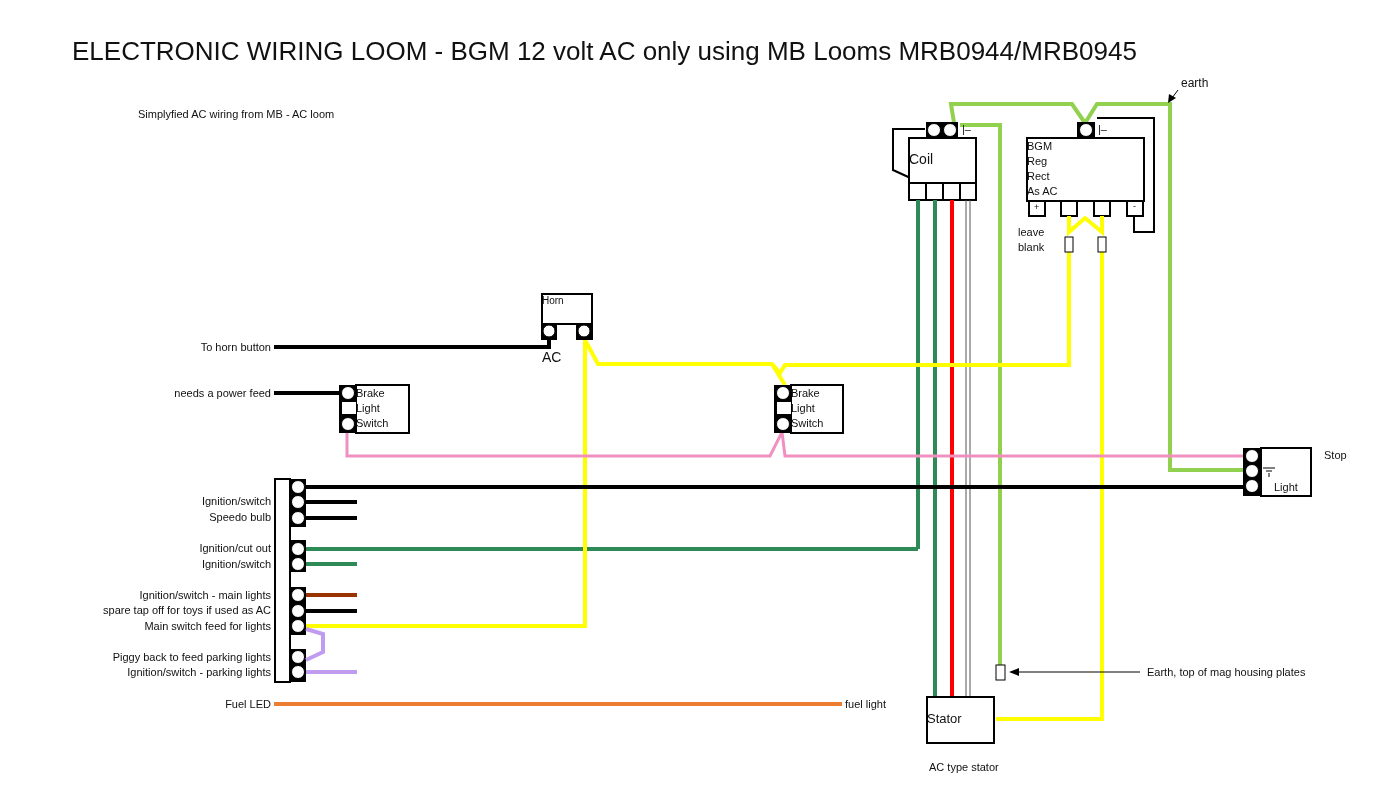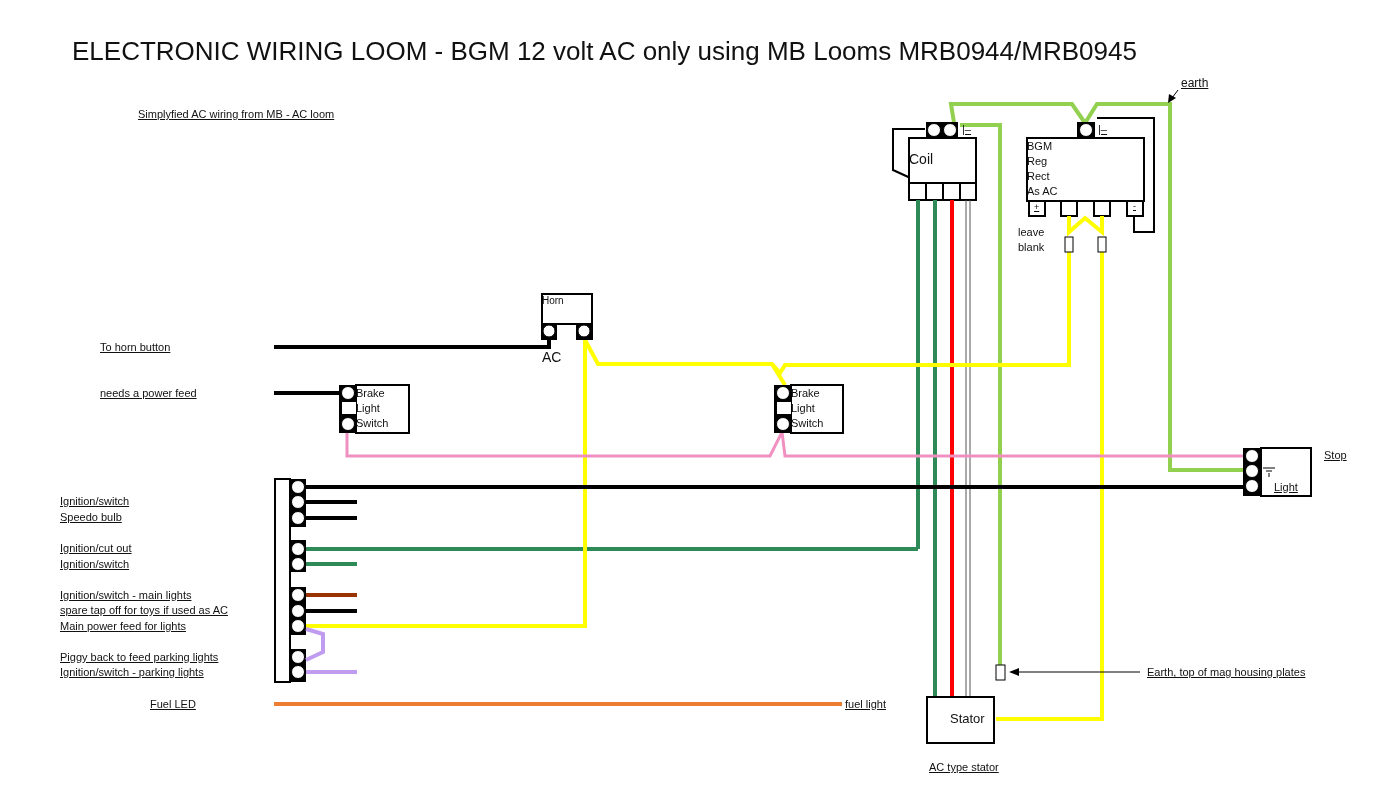--- a/index.html
+++ b/index.html
@@ -1,19 +1,19 @@
 <!DOCTYPE html>
 <html><head>
 <meta charset="utf-8">
 <style>
   html, body { margin: 0; padding: 0; background: #ffffff; }
   body { width: 1389px; height: 793px; position: relative; overflow: hidden; font-family: "Liberation Sans", sans-serif; color: #111; }
   svg { position: absolute; left: 0; top: 0; }
-  .lbl { position: absolute; font-size: 11px; white-space: nowrap; line-height: 13px; text-decoration: underline; }
-  .r { text-align: left; }
+  .lbl { position: absolute; font-size: 11px; white-space: nowrap; line-height: 13px; }
+  .r { text-align: right; }
   .title { position: absolute; left: 72px; top: 36px; font-size: 26px; white-space: nowrap; }
   .box-text { position: absolute; text-align: left; font-size: 11px; line-height: 15px; }
 </style>
 </head>
 <body>
 
 <div class="title">ELECTRONIC WIRING LOOM - BGM 12 volt AC only using MB Looms MRB0944/MRB0945</div>
 <div class="lbl" style="left:138px;top:108px;">Simplyfied AC wiring from MB - AC loom</div>
 
 <svg width="1389" height="793">
@@ -167,31 +167,31 @@
 </div>
 <div class="box-text" style="left:791px;top:386px;width:52px;">
   <div>Brake</div>
   <div>Light</div>
   <div>Switch</div>
 </div>
 
 <div class="lbl" style="left:1276px;top:449px;margin-left:48px;">Stop</div>
 <div class="lbl" style="left:1274px;top:481px;">Light</div>
 
-<div class="box-text" style="left:927px;top:711px;width:78px;font-size:13px;padding-left:23px;">Stator</div>
+<div class="box-text" style="left:927px;top:711px;width:78px;font-size:13px;">Stator</div>
 <div class="lbl" style="left:929px;top:761px;">AC type stator</div>
 
 <div class="lbl" style="left:1181px;top:77px;font-size:12px;">earth</div>
 <div class="lbl" style="left:1147px;top:666px;">Earth, top of mag housing plates</div>
 <div class="lbl r" style="left:100px;top:341px;width:171px;">To horn button</div>
 <div class="lbl r" style="left:100px;top:387px;width:171px;">needs a power feed</div>
 <div class="lbl r" style="left:150px;top:698px;width:121px;">Fuel LED</div>
 <div class="lbl" style="left:845px;top:698px;">fuel light</div>
 
 <div class="lbl r" style="left:60px;top:495px;width:211px;">Ignition/switch</div>
 <div class="lbl r" style="left:60px;top:511px;width:211px;">Speedo bulb</div>
 <div class="lbl r" style="left:60px;top:542px;width:211px;">Ignition/cut out</div>
 <div class="lbl r" style="left:60px;top:558px;width:211px;">Ignition/switch</div>
 <div class="lbl r" style="left:60px;top:589px;width:211px;">Ignition/switch - main lights</div>
 <div class="lbl r" style="left:60px;top:604px;width:211px;">spare tap off for toys if used as AC</div>
-<div class="lbl r" style="left:60px;top:620px;width:211px;">Main power feed for lights</div>
+<div class="lbl r" style="left:60px;top:620px;width:211px;">Main switch feed for lights</div>
 <div class="lbl r" style="left:60px;top:651px;width:211px;">Piggy back to feed parking lights</div>
 <div class="lbl r" style="left:60px;top:666px;width:211px;">Ignition/switch - parking lights</div>
 
 </body></html>

